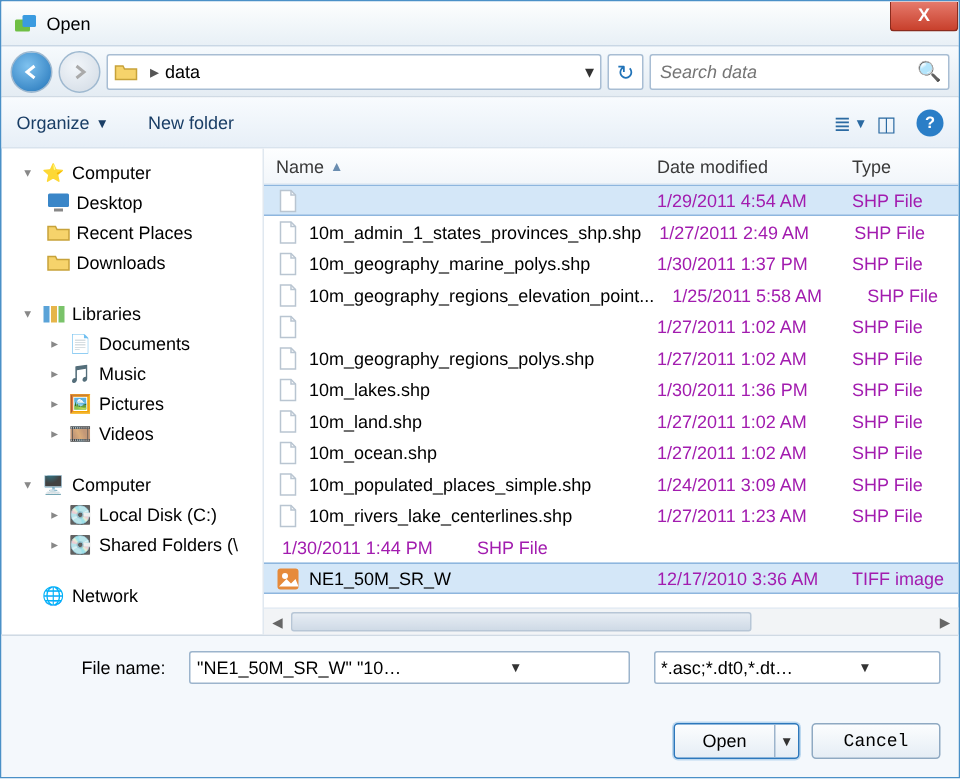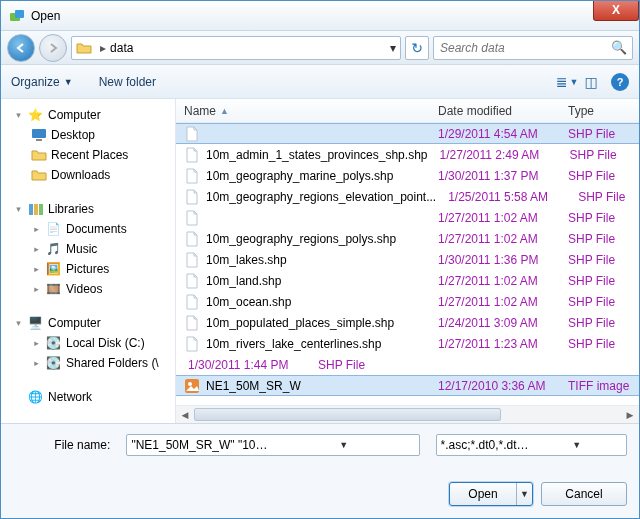--- a/index.html
+++ b/index.html
@@ -54,21 +54,21 @@
   .fname .fi { flex:1; height:22px; border:1px solid #9cb4cc; background:#fff; display:flex; align-items:center; padding:0 4px; font-size:12px; border-radius:2px;}
   .fname .fi span { overflow:hidden; white-space:nowrap; text-overflow:ellipsis; flex:1;}
   .fname .dd { width:14px; text-align:center; color:#333; font-size:9px;}
   .fname .filter { width:200px; height:22px; border:1px solid #9cb4cc; background:#fff; display:flex; align-items:center; padding:0 4px; font-size:12px; border-radius:2px;}
   .fname .filter span { overflow:hidden; white-space:nowrap; text-overflow:ellipsis; flex:1;}
   .btns { display:flex; justify-content:flex-end; gap:8px;}
   .btn { height:24px; border:1px solid #8fa9c2; background:linear-gradient(#fcfdfe,#e5edf5); font-size:12px; border-radius:3px; display:flex; align-items:center; justify-content:center;}
   .btn.primary { width:68px; border-color:#2d78bc; box-shadow:0 0 0 1px #bcd8ef; position:relative;}
   .btn.primary .split { width:16px; border-left:1px solid #9cb4cc; height:100%; display:flex; align-items:center; justify-content:center; font-size:9px; color:#333;}
   .btn.primary .lbl { flex:1; text-align:center;}
-  .btn.normal { width:86px;}
+  .btn.normal { width:86px;font-family:Liberation Mono, monospace;}
   svg { display:block; }
 </style>
 </head>
 <body>
 
 <div class="window">
 
   <div class="titlebar">
     <span class="ico">
       <svg width="16" height="16">

